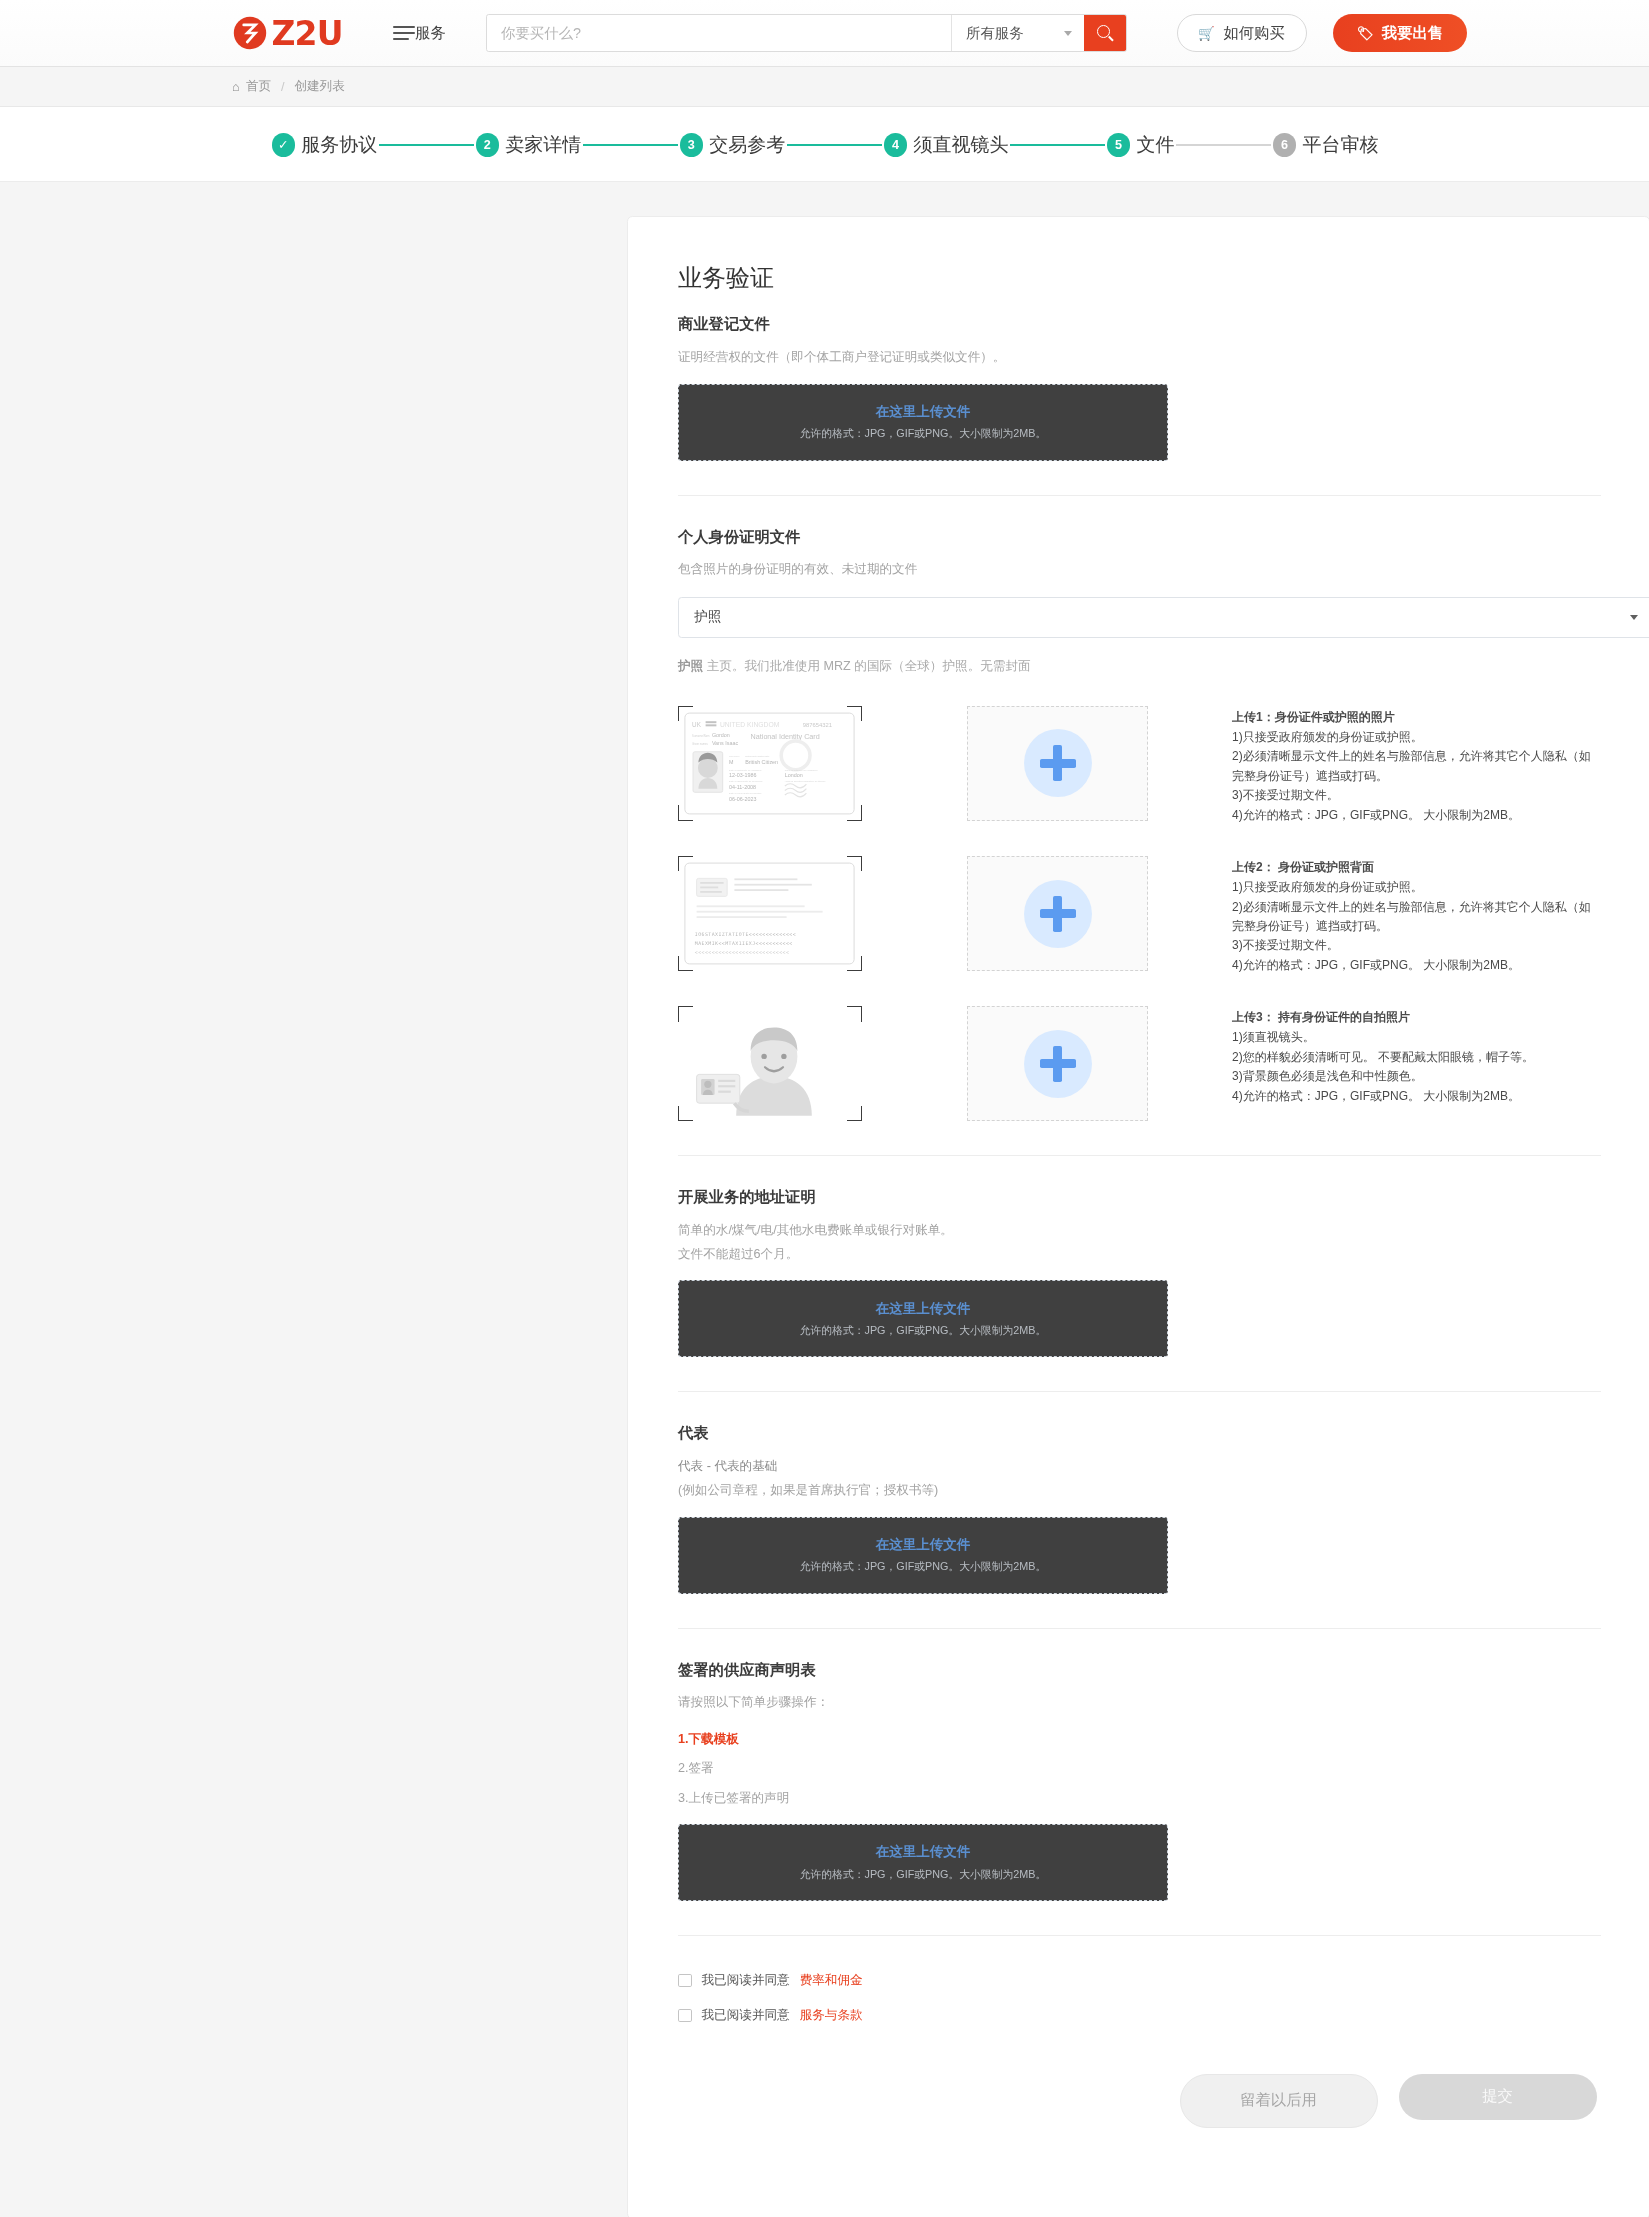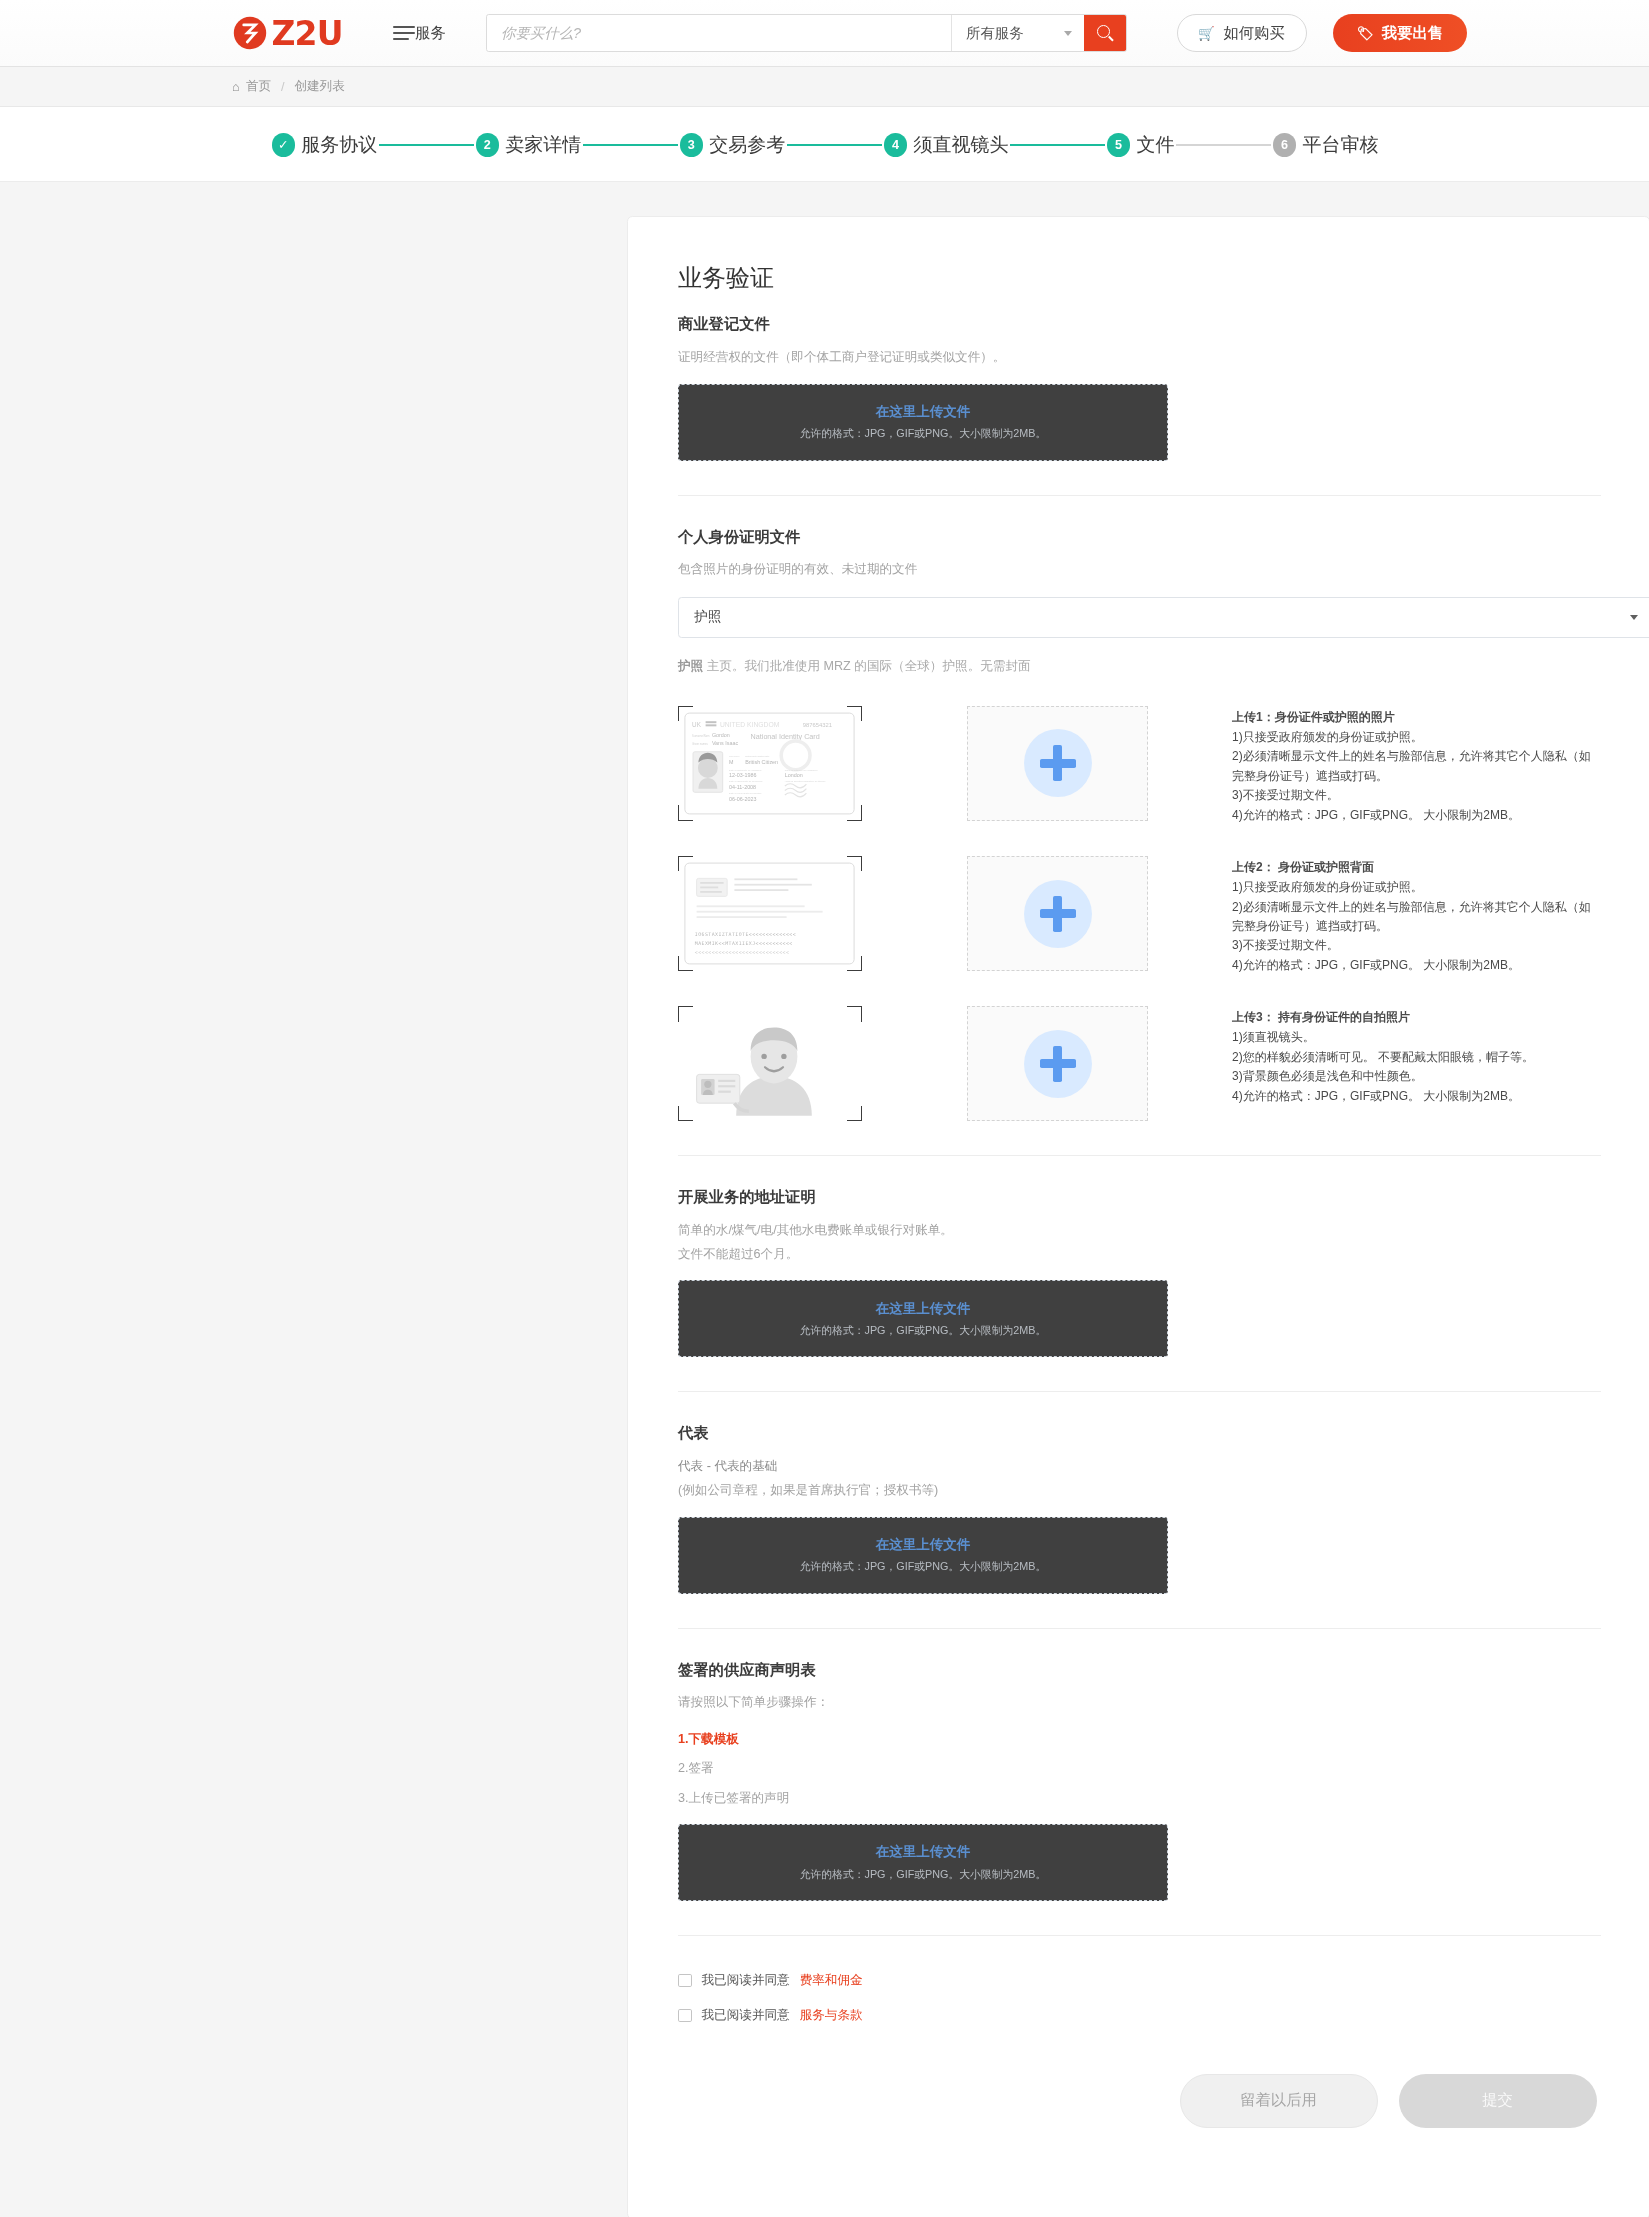--- a/index.html
+++ b/index.html
@@ -52,21 +52,20 @@
     background: #fff;
     overflow: hidden;
   }
   .search-input {
     width: 464px;
     border: none; outline: none;
     padding: 0 14.4px;
     font-size: 14.4px;
     color: #333;
     background: transparent;
-    font-style: italic;
   }
   .search-input::placeholder { color: #b6b6b6; }
   .search-cat {
     width: 133px;
     border-left: 0.9px solid #e3e3e3;
     display: flex; align-items: center; justify-content: space-between;
     padding: 0 11.7px 0 14.4px;
     font-size: 14.4px;
     color: #555;
     background: #fff;
@@ -343,21 +342,21 @@
     width: 198px; height: 54px;
     border-radius: 27px;
     background: #f0f0f0;
     border: 0.9px solid #e7e7e7;
     color: #a6a6a6;
     font-size: 15.3px;
     cursor: pointer;
     font-family: inherit;
   }
   .btn-submit {
-    width: 198px; height: 54px;
+    width: 198px; height: 46px;
     border-radius: 27px;
     background: #d8d8d8;
     border: none;
     color: #fafafa;
     font-size: 15.3px;
     cursor: not-allowed;
     font-family: inherit;
   }
 </style>
 </head>

